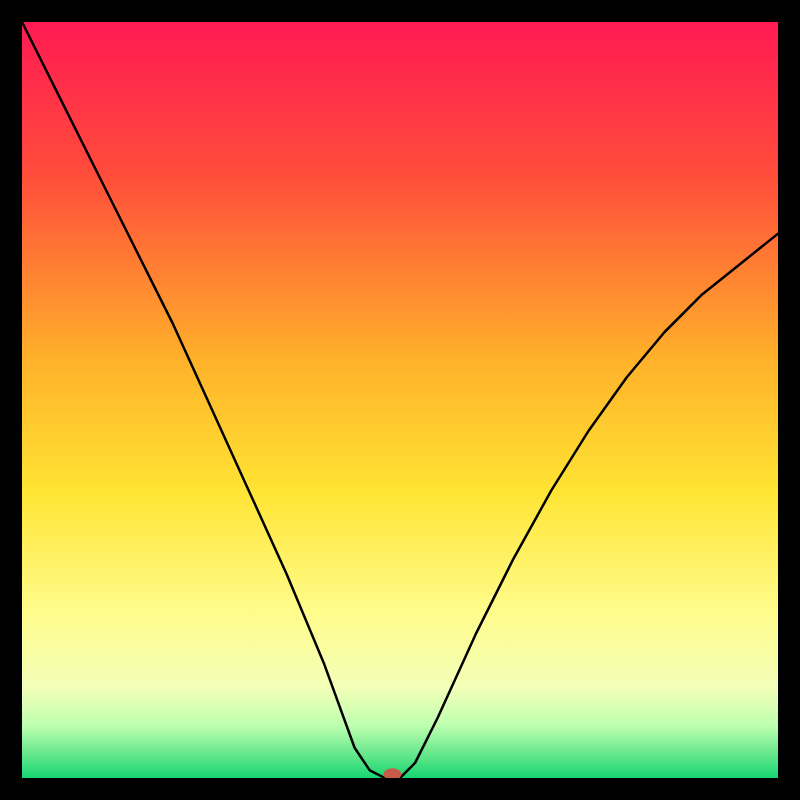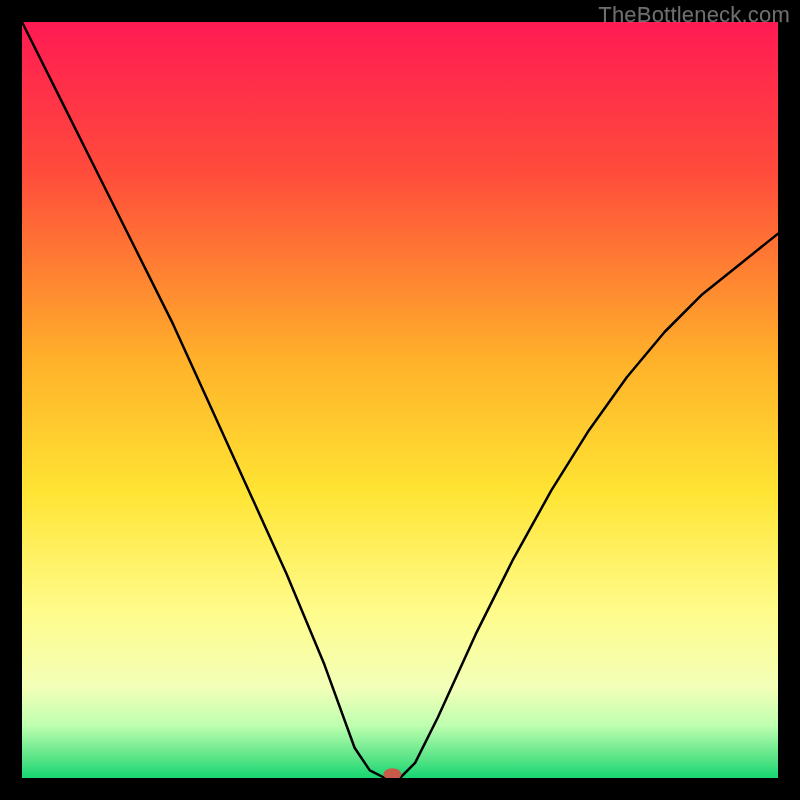--- a/index.html
+++ b/index.html
@@ -61,14 +61,13 @@
             <stop offset="93%" stop-color="#bfffb0"></stop>
             <stop offset="97%" stop-color="#62e68a"></stop>
             <stop offset="100%" stop-color="#17d672"></stop>
           </linearGradient>
       </defs>
       <rect x="0" y="0" width="756" height="756" fill="url(#bg-grad)"></rect>
       <path id="curve" fill="none" stroke-linecap="round" stroke-linejoin="round" d="M0.0 0.0 L37.8 75.6 L75.6 151.2 L113.4 226.8 L151.2 302.4 L189.0 385.6 L226.8 468.7 L264.6 551.9 L302.4 642.6 L332.6 725.8 L347.8 748.4 L362.9 756.0 L378.0 756.0 L393.1 740.9 L415.8 695.5 L453.6 612.4 L491.4 536.8 L529.2 468.7 L567.0 408.2 L604.8 355.3 L642.6 310.0 L680.4 272.2 L718.2 241.9 L756.0 211.7" stroke="#000000" stroke-width="2.5"></path>
       <ellipse id="marker" cx="370.44" cy="752.22" rx="9" ry="6" fill="#c85a4a"></ellipse>
     </svg>
   </div>
-  <div class="watermark">TheBottleneck.com</div>
 </div>
 
 </body></html>

